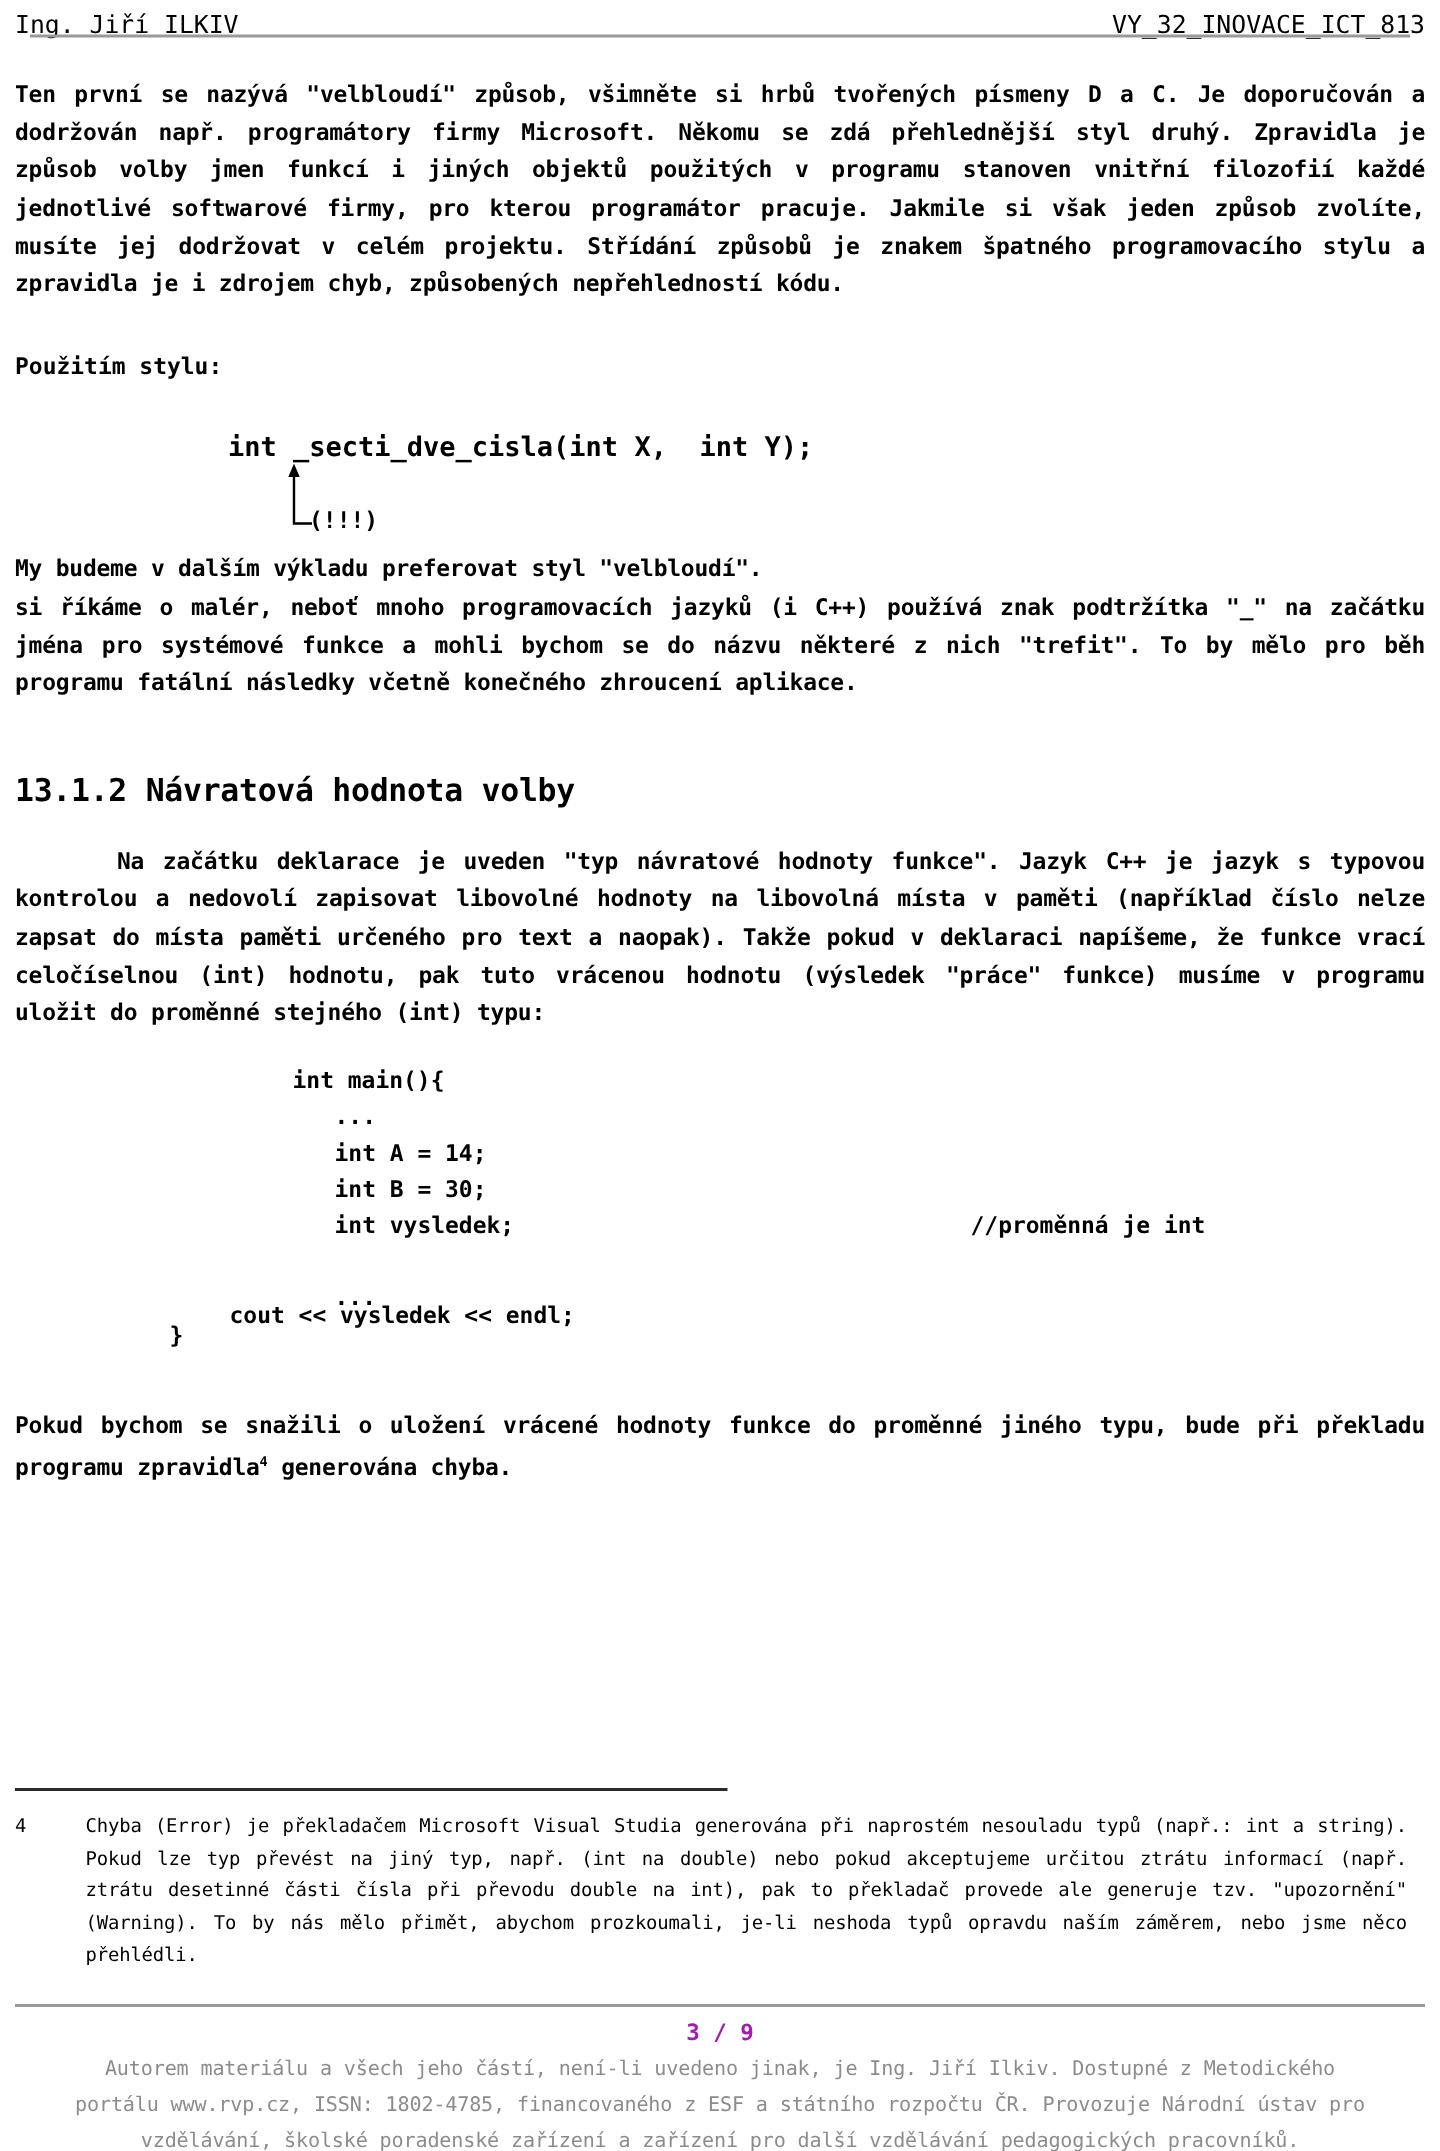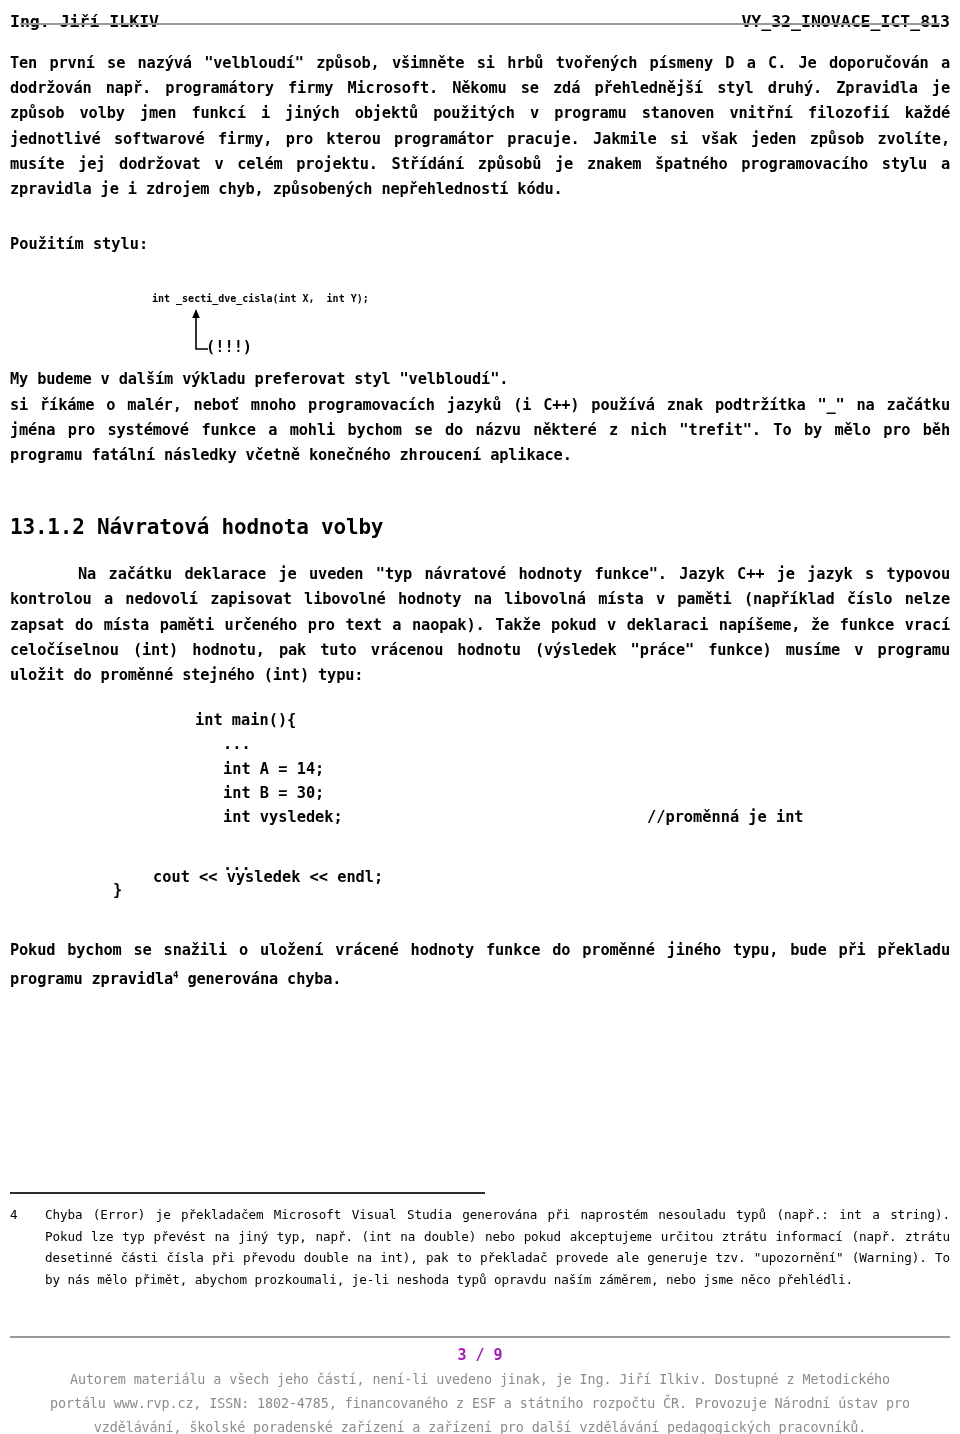--- a/index.html
+++ b/index.html
@@ -23,24 +23,24 @@
     height: 1434px;
     box-sizing: border-box;
     padding: 0 10px;
   }
 
   
   .header {
     position: relative;
     height: 30px;
     display: flex;
-    align-items: flex-end;
+    align-items: center;
     justify-content: space-between;
     font-size: 16.5px;
-    font-weight: bold;
+    font-weight: normal;
     letter-spacing: 0px;
     padding-top: 1px;
     gap: 44px;
   }
   .header-left  { white-space: nowrap; }
   .header-right { white-space: nowrap; }
   .header-rule {
     position: absolute;
     left: 10px;
     right: 10px;
@@ -67,21 +67,21 @@
   .spacer-44 { height: 44px; }
 
   .label-line {
     font-size: 15.3px;
     line-height: 25.2px;
     font-weight: bold;
   }
 
   
   .code {
-    font-size: 10px;
+    font-size: 18px;
     line-height: 24px;
     font-weight: bold;
     white-space: pre;
   }
 
   .sig-line { padding-left: 142px; }
 
   .arrow-wrap {
     position: relative;
     height: 56px;
@@ -139,21 +139,21 @@
     text-justify: inter-word;
     padding-left: 35px;
     letter-spacing: -0.1px;
   }
   .footnote-marker {
     position: absolute;
     left: 0;
     top: 0;
     font-size: 12.6px;
   }
-  .footnote p { margin: 0; }
+  .footnote p { margin: 12px; }
 
   sup.fn {
     font-size: 9px;
     vertical-align: super;
     font-weight: bold;
   }
 
   
   .footer {
     position: absolute;

